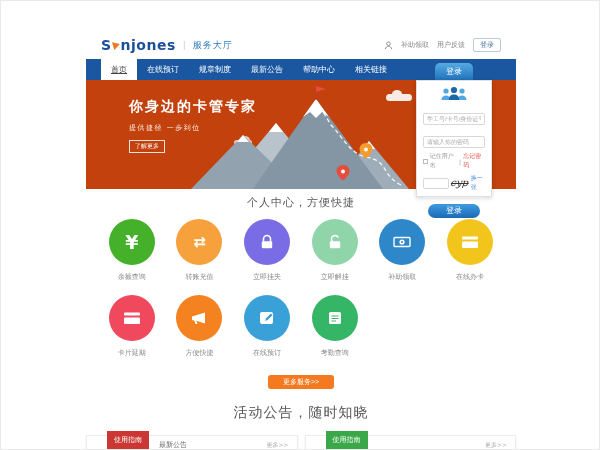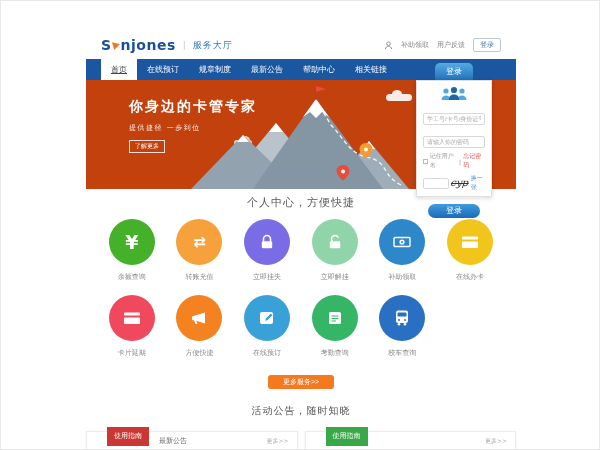--- a/index.html
+++ b/index.html
@@ -73,21 +73,21 @@
   .circle { width:46px; height:46px; border-radius:50%; margin:0 auto; display:flex;
             align-items:center; justify-content:center; }
   .glyph { color:#fff; font-size:19px; font-weight:bold; line-height:1; }
   .glyph.sm { font-size:15px; }
   .svc-label { font-size:7px; color:#888; margin-top:7px; }
   .more-btn { display:block; width:66px; height:14px; margin:17px auto 0; border:none;
               border-radius:3px; background:#f4791f; color:#fff; font-size:7px;
               line-height:14px; text-align:center; cursor:pointer; }
 
   
-  .sec2-title { text-align:center; font-size:10px; color:#555; letter-spacing:1px; margin-top:15px; }
+  .sec2-title { text-align:center; font-size:14px; color:#555; letter-spacing:1px; margin-top:15px; }
   .panels { display:flex; gap:7px; margin-top:13px; }
   .panel { flex:1; background:#fff; border:1px solid #ececec; box-shadow:0 1px 2px rgba(0,0,0,.08); height:26px; }
   .panel-hd { display:flex; align-items:center; height:19px; border-bottom:1px solid #eee; padding:0 8px; }
   .ribbon { position:relative; top:-5px; color:#fff; font-size:7px; padding:4px 7px 5px;
             margin-left:12px; cursor:pointer; }
   .ribbon.red { background:#cb3732; }
   .ribbon.green { background:#3aa849; }
   .panel-tab { font-size:7px; color:#666; margin-left:10px; cursor:pointer; }
   .more-link { margin-left:auto; font-size:6px; color:#aaa; cursor:pointer; }
 </style>
@@ -278,33 +278,20 @@
       <div class="svc">
         <div class="circle" style="background-color: rgb(53, 181, 102); color: rgb(53, 181, 102);">
           <svg width="20" height="20" viewBox="0 0 20 20">
               <rect x="4" y="4" width="12" height="12" rx="1.5" fill="#fff"></rect>
               <path d="M6.5 8h7M6.5 10.5h7M6.5 13h4.5" stroke="currentColor" stroke-width="1.2"></path>
             </svg>
         </div>
         <div class="svc-label">考勤查询</div>
       </div>
 
-      <div class="svc">
-        <div class="circle" style="background-color: rgb(42, 112, 194); color: rgb(42, 112, 194);">
-          <svg width="20" height="20" viewBox="0 0 20 20">
-              <rect x="4" y="2.5" width="12" height="12.5" rx="2" fill="#fff"></rect>
-              <rect x="5.5" y="4.5" width="9" height="4" rx=".5" fill="currentColor"></rect>
-              <circle cx="7" cy="12" r="1" fill="currentColor"></circle>
-              <circle cx="13" cy="12" r="1" fill="currentColor"></circle>
-              <circle cx="7" cy="16.3" r="1.3" fill="#fff"></circle>
-              <circle cx="13" cy="16.3" r="1.3" fill="#fff"></circle>
-            </svg>
-        </div>
-        <div class="svc-label">校车查询</div>
-      </div>
 
     </div>
     <button class="more-btn">更多服务&gt;&gt;</button>
 
     <div class="sec2-title">活动公告，随时知晓</div>
     <div class="panels">
       <div class="panel">
         <div class="panel-hd">
           <span class="ribbon red">使用指南</span>
           <span class="panel-tab">最新公告</span>

